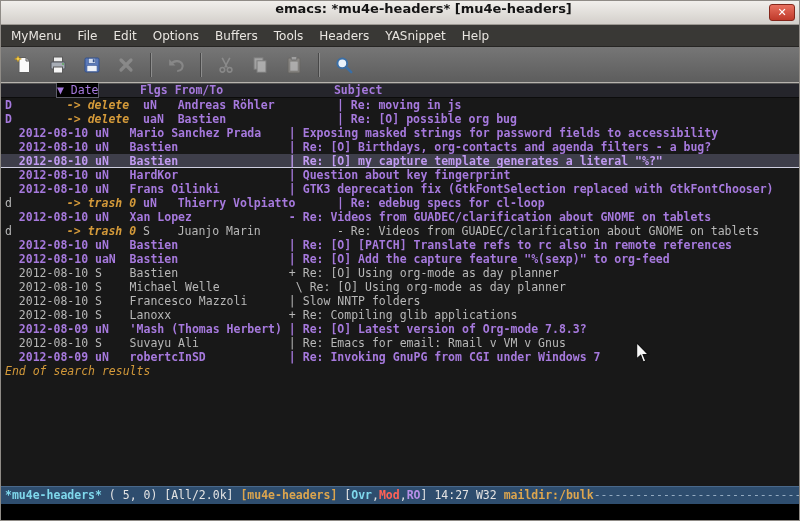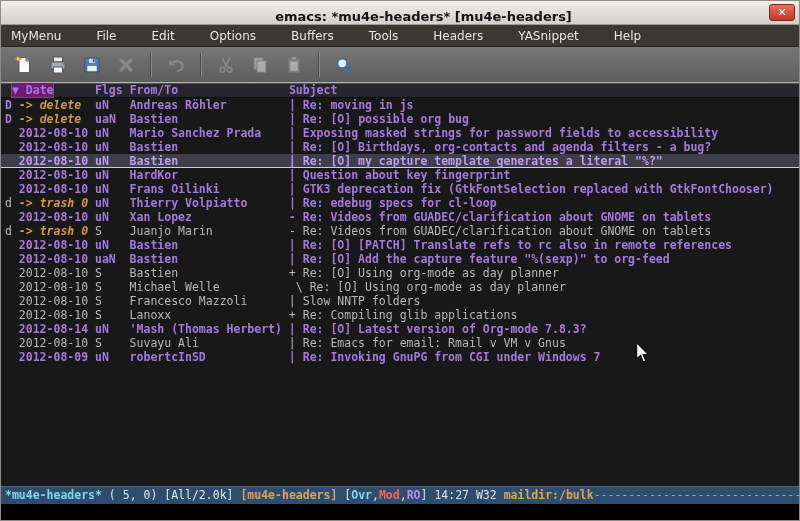--- a/index.html
+++ b/index.html
@@ -5,49 +5,49 @@
   html,body{margin:0;padding:0;background:#444;}
   *{box-sizing:border-box;}
   .window{
     position:relative;width:800px;height:521px;
     display:flex;flex-direction:column;
     border:1px solid #8f8b86;background:#181818;
     font-family:"DejaVu Sans", sans-serif;overflow:hidden;
   }
   
   .titlebar{height:24px;flex:0 0 24px;background:linear-gradient(#f1efec,#d3cfca);
-    border-bottom:1px solid #9c9892;display:flex;align-items:flex-end;position:relative;padding-left:47px;}
+    border-bottom:1px solid #9c9892;display:flex;align-items:flex-start;position:relative;padding-left:47px;}
   .title{flex:1;text-align:center;font-weight:bold;font-size:13px;color:#141414;}
   .close-btn{position:absolute;right:4px;top:3px;width:26px;height:17px;
     background:linear-gradient(#e8705f,#bf3a2a);border:1px solid #84271b;border-radius:3px;
     color:#fff;font-size:11px;font-weight:bold;display:flex;align-items:center;justify-content:center;cursor:default;}
   
   .menubar{height:22px;flex:0 0 22px;background:#393835;border-bottom:1px solid #262523;
-    display:flex;align-items:center;padding-left:2px;gap:19px;}
+    display:flex;align-items:center;padding-left:2px;}
   .menu-item{padding:2px 8px;color:#e9e6e1;font-size:12px;cursor:default;}
   
   .toolbar{height:36px;flex:0 0 36px;background:linear-gradient(#767676,#5d5d5d);
     border-bottom:1px solid #b7b3ae;display:flex;align-items:center;padding:0 6px;}
   .tool-btn{width:30px;height:28px;margin:0 2px;display:flex;align-items:center;justify-content:center;border-radius:3px;}
   .tool-btn.disabled{opacity:.5;filter:grayscale(.85);}
   .tool-ico svg{width:20px;height:20px;display:block;}
   .tool-sep{width:0;height:24px;border-left:1px solid #474747;border-right:1px solid #8d8d8d;margin:0 7px;}
   
   .buffer{flex:1 1 auto;overflow:hidden;background:var(--buffer_bg,#181818);
     font-family:"DejaVu Sans Mono", monospace;font-size:11.5px;line-height:14px;}
   .header-line{height:15px;line-height:15px;white-space:pre;padding-left:4px;
     background:#25252b;box-shadow:inset 0 1px 0 #555, inset 0 -1px 0 #0c0c0c;}
   .c-hl{color:var(--unread,#a679dd);font-weight:bold;margin-top:47px;}
-  .c-hlsort{color:var(--unread,#a679dd);font-weight:bold;background:#701a75;box-shadow:0 0 0 1px #5c5c68;}
+  .c-hlsort{color:var(--unread,#a679dd);font-weight:normal;background:#000000;box-shadow:0 0 0 1px #5c5c68;margin-left:45px;}
   .row{height:14px;white-space:pre;padding-left:4px;}
   .row-current{background:#3e3e4a;box-shadow:inset 0 -1px 0 #cfcfe0;}
   .row-current .c-p{color:#c19bf2;margin-top:38px;}
   .c-p{color:var(--unread,#a679dd);font-weight:bold;}
   .c-g{color:var(--read,#b8b8b8);}
-  .c-o{color:var(--marked,#d49a3a);font-style:italic;font-weight:bold;}
+  .c-o{color:var(--marked,#d49a3a);font-style:italic;font-weight:bold;margin-left:48px;}
   .c-o2{color:var(--marked,#d49a3a);font-style:italic;}
   
   .modeline{height:18px;flex:0 0 18px;line-height:17px;background:var(--modeline_bg,#2e4d6e);
     border-top:1px solid #49688a;white-space:pre;overflow:hidden;padding-left:4px;
     font-family:"DejaVu Sans Mono", monospace;font-size:11.5px;}
   .c-cyan{color:var(--ml_cyan,#7fd8ec);font-weight:bold;}
   .c-orange{color:var(--ml_orange,#dca54e);font-weight:bold;}
   .c-red{color:var(--ml_red,#ff6257);font-weight:bold;}
   .c-purple{color:var(--ml_purple,#b78fe8);font-weight:bold;}
   .c-def{color:#e3e3e3;}
@@ -174,23 +174,24 @@
         <div class="row"><span class="c-p">  2012-08-10 uN   Frans Oilinki          | GTK3 deprecation fix (GtkFontSelection replaced with GtkFontChooser)</span></div>
         <div class="row"><span class="c-g">d </span><span class="c-o">-&gt; trash 0</span><span class="c-p"> uN   Thierry Volpiatto      | Re: edebug specs for cl-loop</span></div>
         <div class="row"><span class="c-p">  2012-08-10 uN   Xan Lopez              - Re: Videos from GUADEC/clarification about GNOME on tablets</span></div>
         <div class="row"><span class="c-g">d </span><span class="c-o">-&gt; trash 0</span><span class="c-g"> S    Juanjo Marin           - Re: Videos from GUADEC/clarification about GNOME on tablets</span></div>
         <div class="row"><span class="c-p">  2012-08-10 uN   Bastien                | Re: [O] [PATCH] Translate refs to rc also in remote references</span></div>
         <div class="row"><span class="c-p">  2012-08-10 uaN  Bastien                | Re: [O] Add the capture feature "%(sexp)" to org-feed</span></div>
         <div class="row"><span class="c-g">  2012-08-10 S    Bastien                + Re: [O] Using org-mode as day planner</span></div>
         <div class="row"><span class="c-g">  2012-08-10 S    Michael Welle           \ Re: [O] Using org-mode as day planner</span></div>
         <div class="row"><span class="c-g">  2012-08-10 S    Francesco Mazzoli      | Slow NNTP folders</span></div>
         <div class="row"><span class="c-g">  2012-08-10 S    Lanoxx                 + Re: Compiling glib applications</span></div>
-        <div class="row"><span class="c-p">  2012-08-14 uN   'Mash (Thomas Herbert) | Re: [O] Latest version of Org-mode 7.8.3?</span></div>
+        <div class="row"><span class="c-p">  2012-08-09 uN   'Mash (Thomas Herbert) | Re: [O] Latest version of Org-mode 7.8.3?</span></div>
         <div class="row"><span class="c-g">  2012-08-10 S    Suvayu Ali             | Re: Emacs for email: Rmail v VM v Gnus</span></div>
         <div class="row"><span class="c-p">  2012-08-09 uN   robertcInSD            | Re: Invoking GnuPG from CGI under Windows 7</span></div>
+        <div class="row"><span class="c-o2">End of search results</span></div>
       </div>
   </div>
 
   <div class="modeline" id="mode-line"><span class="c-cyan">*mu4e-headers*</span><span class="c-def"> ( 5, 0) [All/2.0k] </span><span class="c-orange">[mu4e-headers]</span><span class="c-def"> [</span><span class="c-cyan">Ovr</span><span class="c-def">,</span><span class="c-red">Mod</span><span class="c-def">,</span><span class="c-purple">RO</span><span class="c-def">] </span><span class="c-def">14:27 W32 </span><span class="c-orange">maildir:/bulk</span><span class="c-dash">---------------------------------------------</span></div>
   <div class="echo-area"></div>
 
   <div class="mouse-cursor">
     <svg width="16" height="22" viewBox="0 0 12 19">
       <path d="M0.5 0.5 L0.5 14.6 L4 11.5 L6.2 17.4 L8.4 16.5 L6.1 10.8 L10.6 10.8 Z" fill="#f8f8f8" stroke="#111" stroke-width="1"></path>
     </svg>

